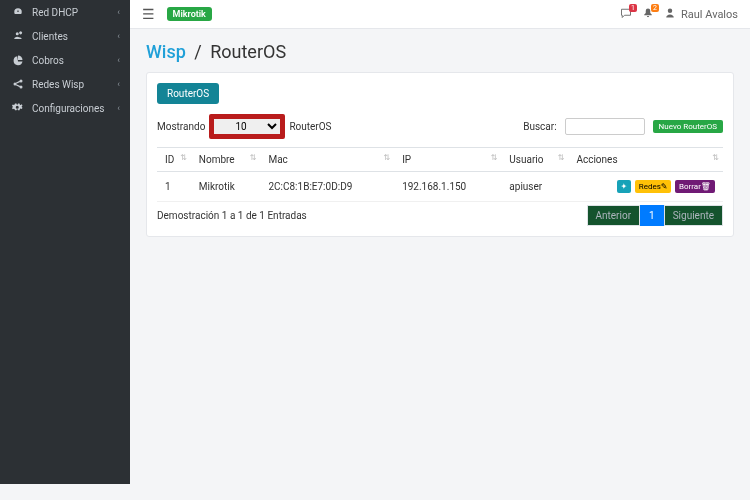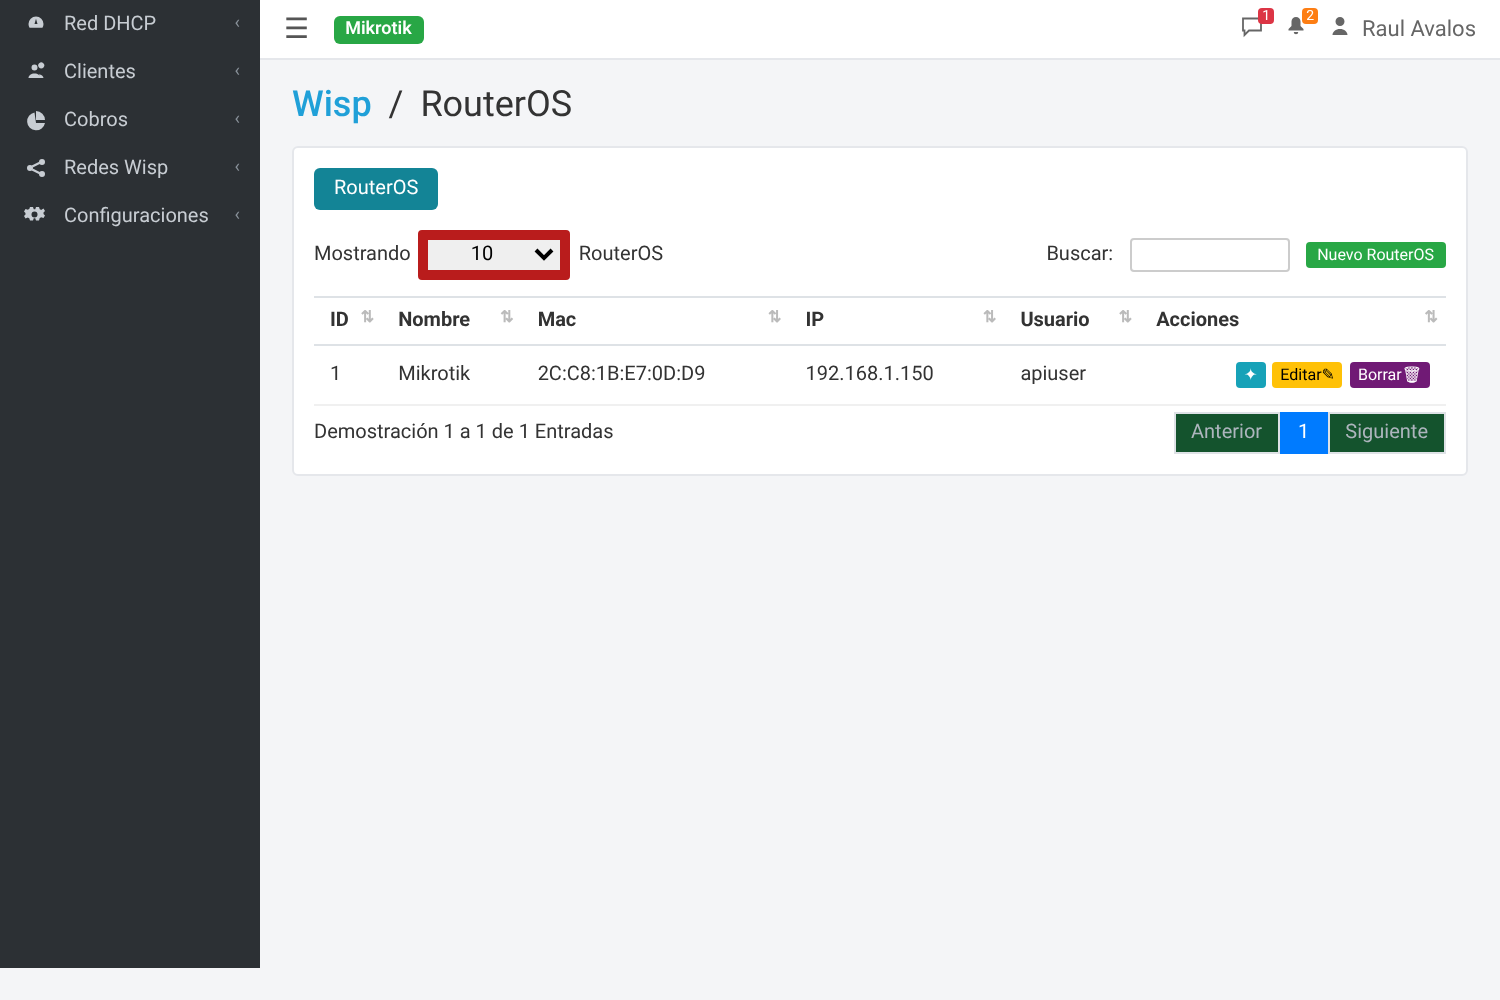--- a/index.html
+++ b/index.html
@@ -26,21 +26,21 @@
 .bc-current{color:#333}
 .card{background:#fff;border:1px solid #e5e7eb;border-radius:3px;padding:10px}
 .tab-btn{background:#138496;color:#fff;border:none;border-radius:3px;padding:5px 10px;font-size:10px;cursor:pointer;margin-bottom:10px}
 .table-controls{display:flex;align-items:center;justify-content:space-between;font-size:10px;margin-bottom:8px}
 .length-ctrl{display:flex;align-items:center;gap:4px}
 .length-ctrl select{font-size:10px;padding:1px 17px;border:5px solid #b91c1c;border-radius:2px}
 .search-ctrl{display:flex;align-items:center;gap:8px}
 .search-ctrl input{border:1px solid #ccc;border-radius:2px;padding:2px 4px;font-size:10px;width:80px}
 .btn-new{background:#28a745;color:#fff;border:none;border-radius:2px;padding:2px 6px;font-size:8px;cursor:pointer}
 table{width:100%;border-collapse:collapse;font-size:10px}
-th{text-align:left;padding:6px 8px;border-top:1px solid #dee2e6;border-bottom:1px solid #dee2e6;font-weight:700;position:relative}
+th{text-align:left;padding:6px 8px;border-top:1px solid #dee2e6;border-bottom:1px solid #dee2e6;font-weight:400;position:relative}
 th .sort{position:absolute;right:4px;color:#bbb;font-size:8px;line-height:8px}
 td{padding:8px;border-bottom:1px solid #f0f0f0}
 .actions-cell{text-align:right;white-space:nowrap}
 .btn-s{border:none;color:#fff;border-radius:2px;padding:2px 4px;font-size:8px;cursor:pointer;margin-left:1px}
 .btn-info{background:#17a2b8}
 .btn-edit{background:#ffc107;color:#000}
 .btn-del{background:#701a75}
 .table-footer{display:flex;align-items:center;justify-content:space-between;margin-top:3px;font-size:10px}
 .pager{display:flex;align-items:center}
 .pg{border:1px solid #dee2e6;padding:4px 8px;cursor:pointer;background:#14532d;color:#6c757d}
@@ -165,21 +165,21 @@
           </thead>
           <tbody>
             <tr>
               <td>1</td>
               <td>Mikrotik</td>
               <td>2C:C8:1B:E7:0D:D9</td>
               <td>192.168.1.150</td>
               <td>apiuser</td>
               <td class="actions-cell">
                 <button class="btn-s btn-info"><span>✦</span></button>
-                <button class="btn-s btn-edit"><span>Editar</span><span>✎</span></button>
+                <button class="btn-s btn-edit"><span>Redes</span><span>✎</span></button>
                 <button class="btn-s btn-del"><span>Borrar</span><span>🗑</span></button>
               </td>
             </tr>
           </tbody>
         </table>
 
         <div class="table-footer">
           <span>Demostración 1 a 1 de 1 Entradas</span>
           <div class="pager">
             <span class="pg disabled">Anterior</span>

